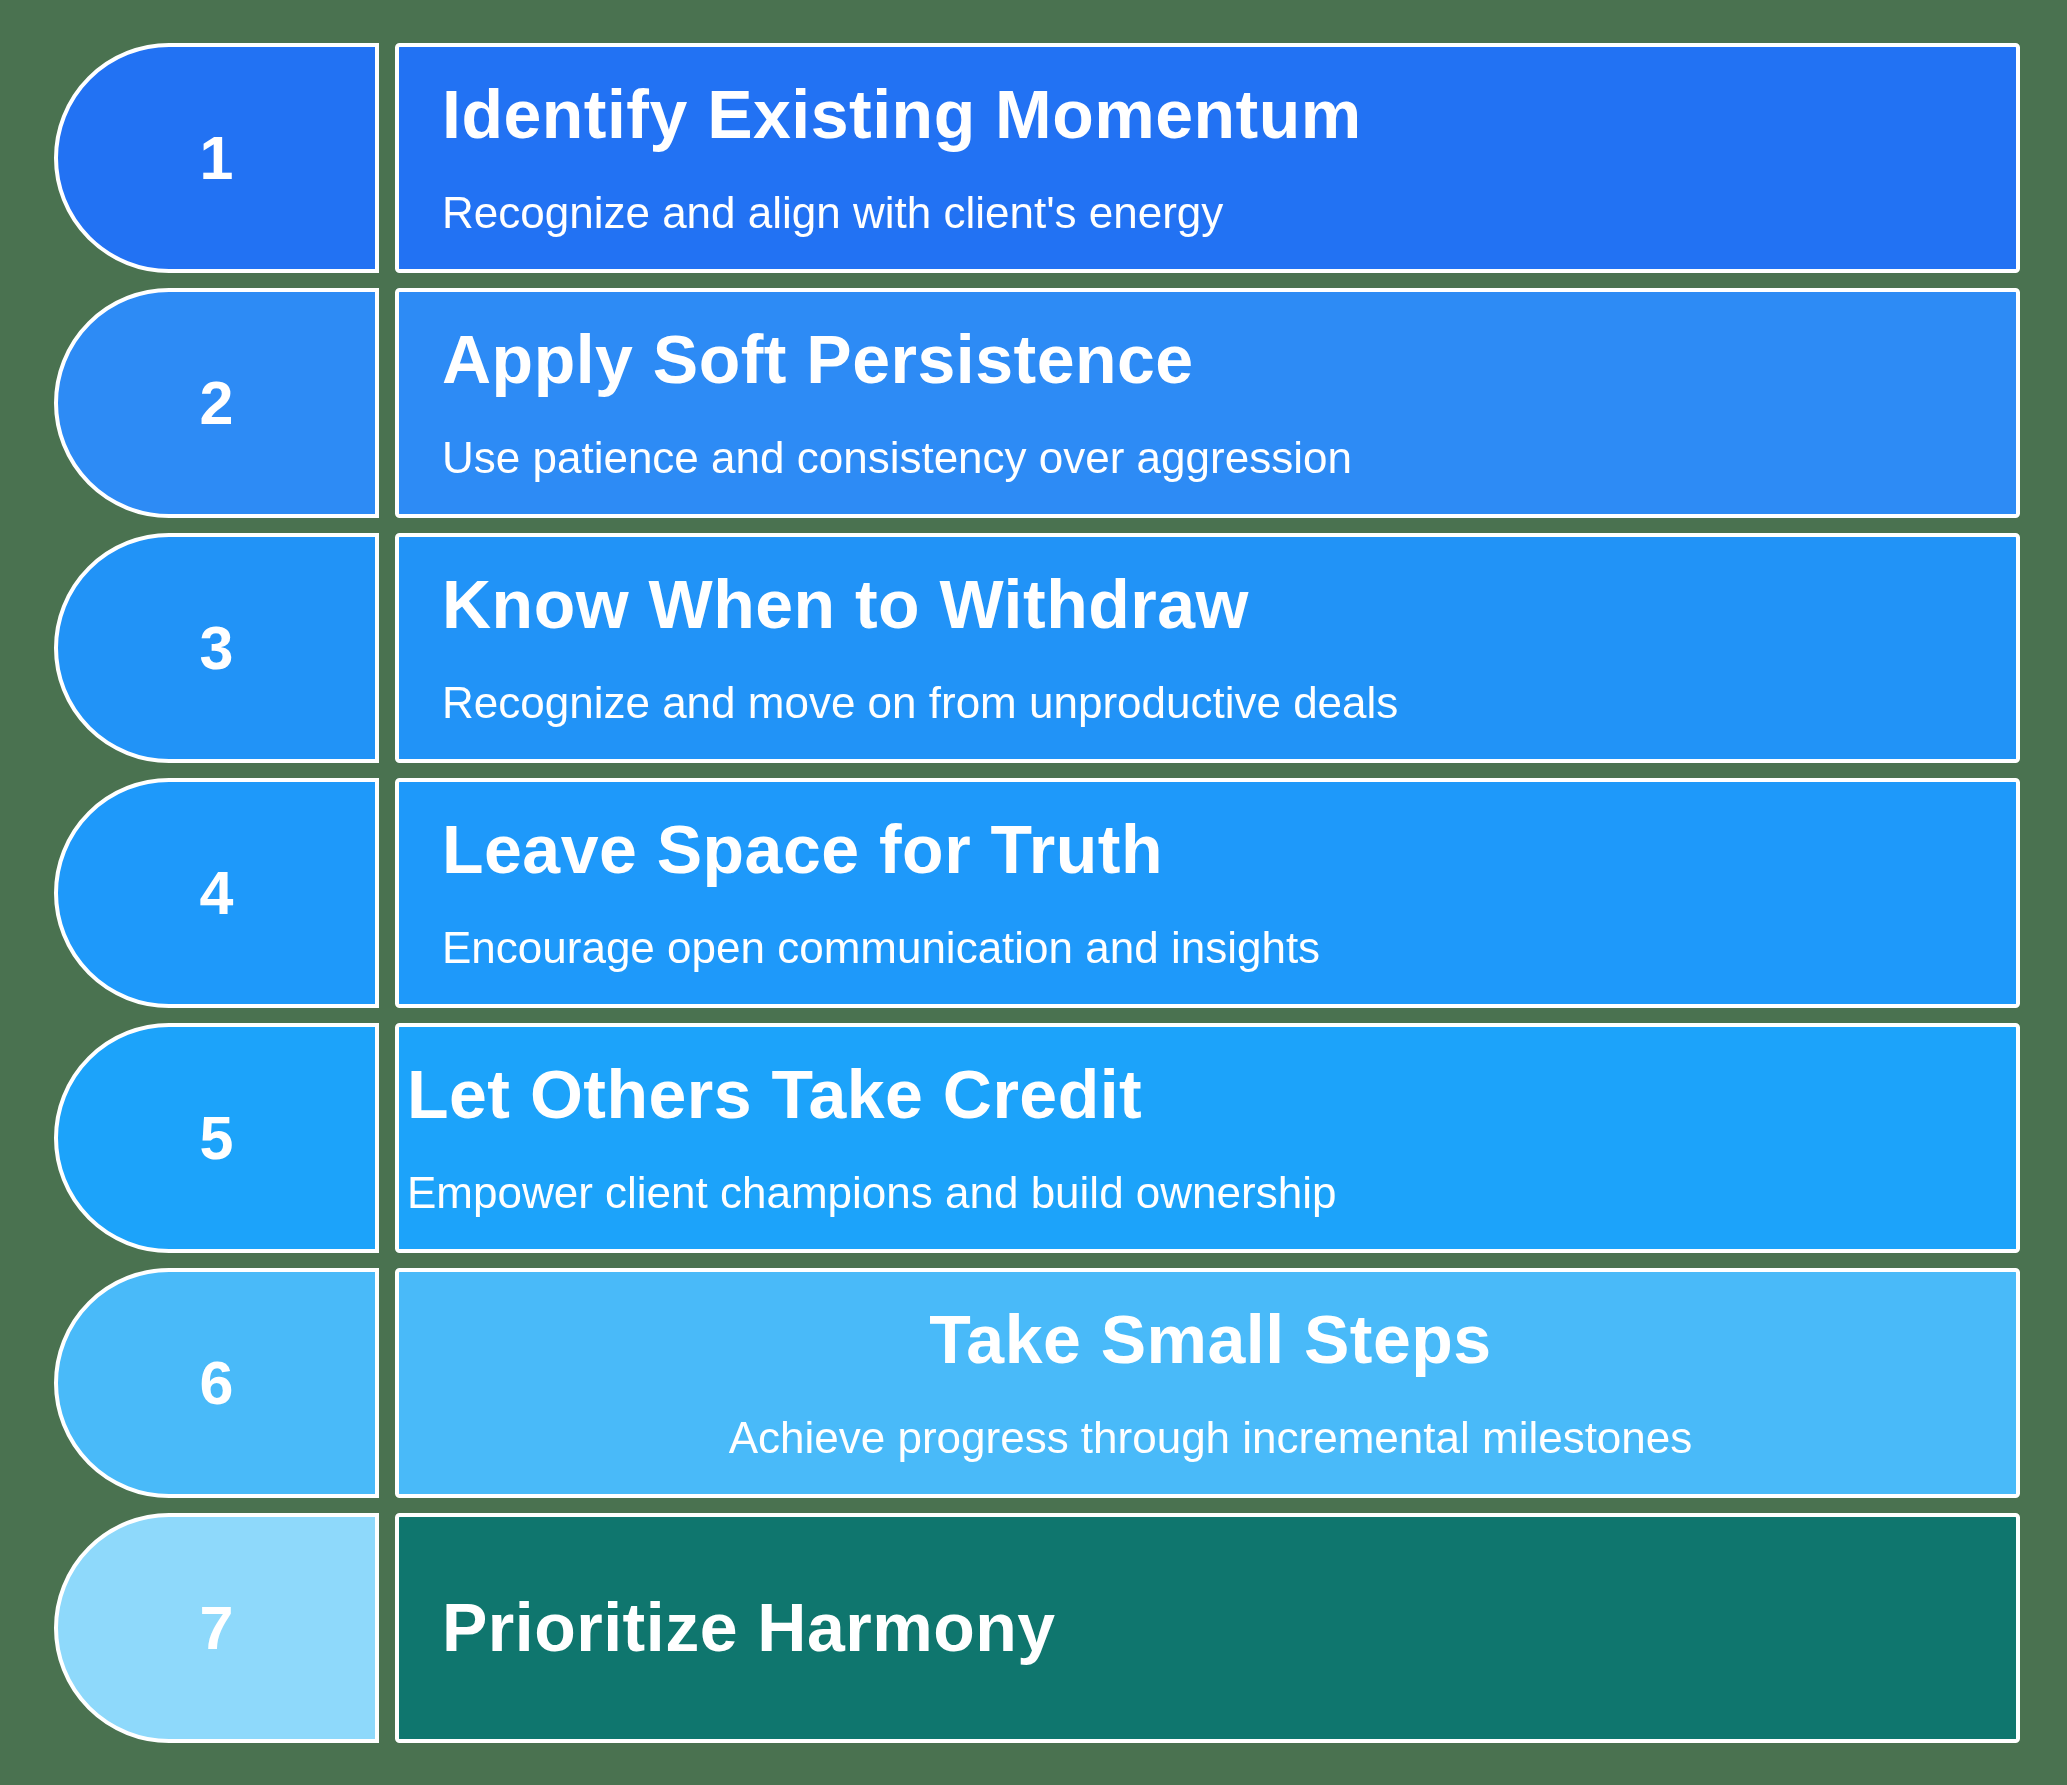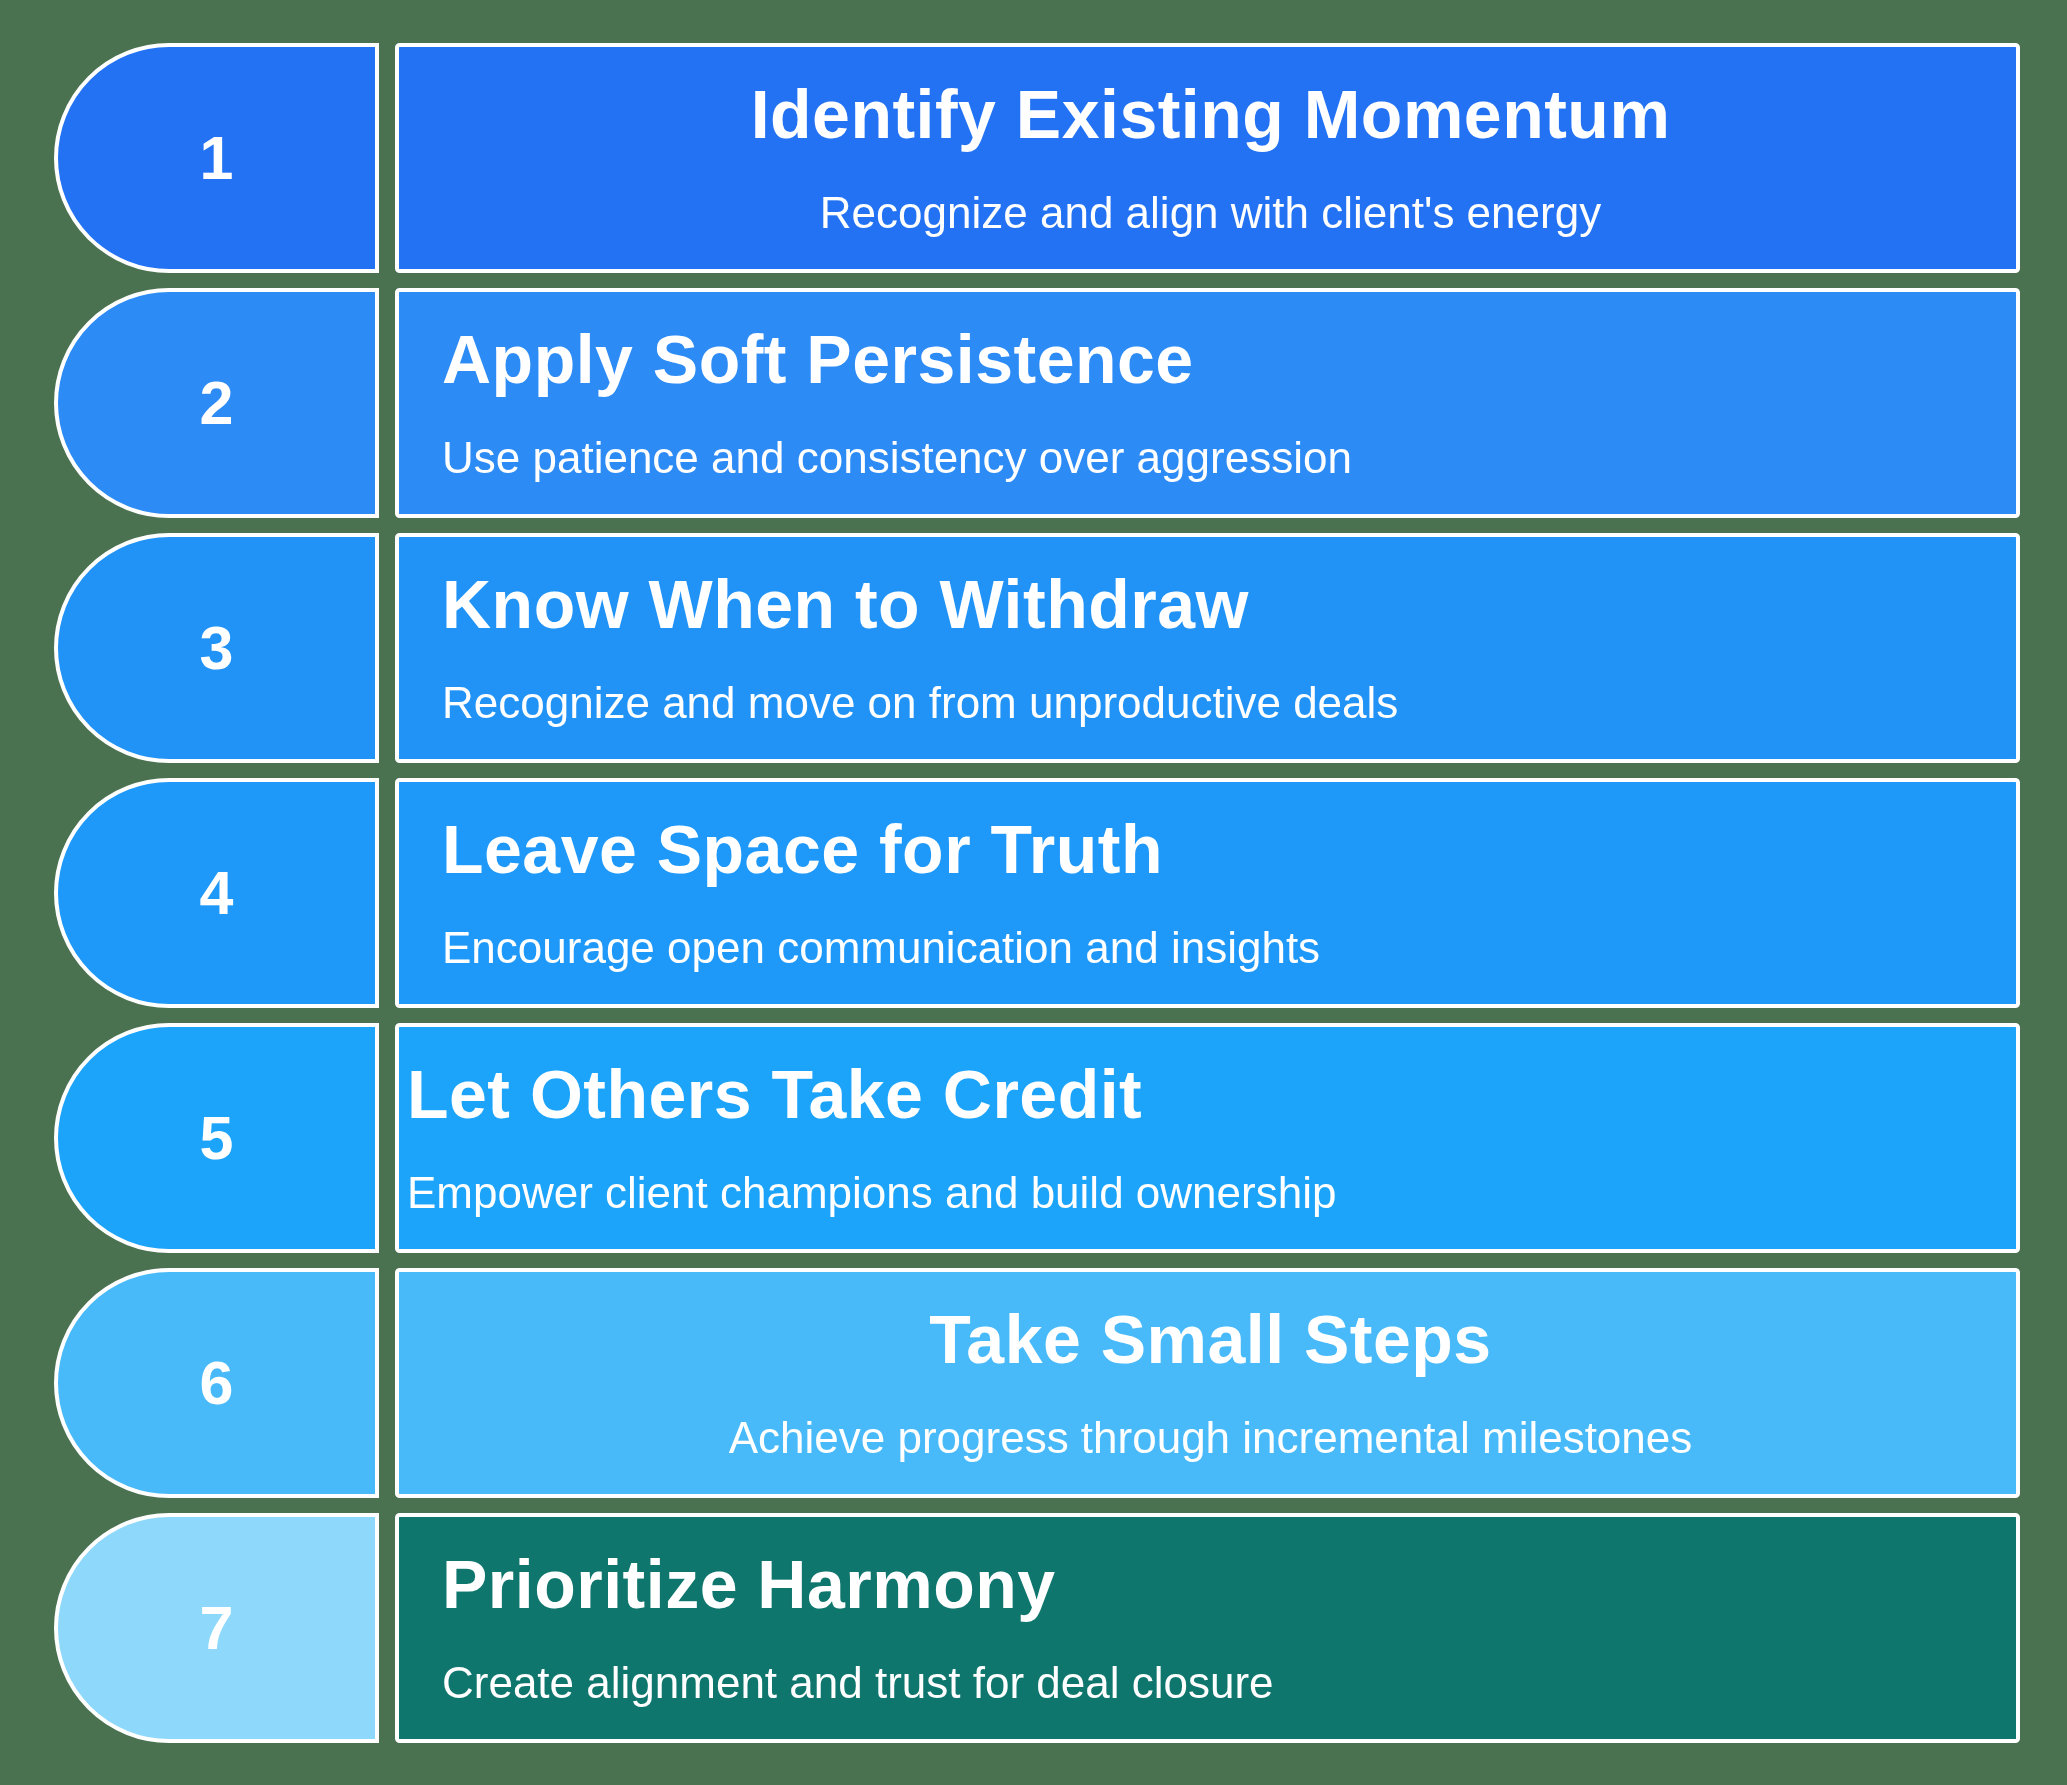--- a/index.html
+++ b/index.html
@@ -71,21 +71,21 @@
 </style>
 </head>
 <body>
 
 <div class="canvas" style="background-color: rgb(74, 114, 80);">
 
   <div class="row">
     <div class="pill" style="background-color: rgb(34, 114, 243);">
       <span class="num">1</span>
     </div>
-    <div class="bar" style="background-color: rgb(34, 114, 243); align-items: center;">
+    <div class="bar" style="background-color: rgb(34, 114, 243);">
       <div class="title">Identify Existing Momentum</div>
       <div class="subtitle">Recognize and align with client's energy</div>
     </div>
   </div>
 
   <div class="row">
     <div class="pill" style="background-color: rgb(45, 139, 245);">
       <span class="num">2</span>
     </div>
     <div class="bar" style="background-color: rgb(45, 139, 245);">
@@ -133,18 +133,17 @@
       <div class="subtitle">Achieve progress through incremental milestones</div>
     </div>
   </div>
 
   <div class="row">
     <div class="pill" style="background-color: rgb(142, 217, 251);">
       <span class="num">7</span>
     </div>
     <div class="bar" style="background-color: #0f766e;">
       <div class="title">Prioritize Harmony</div>
-      <div class="subtitle">Create alignment and trust for deal closure</div>
     </div>
   </div>
 
 </div>
 
 
 </body></html>

